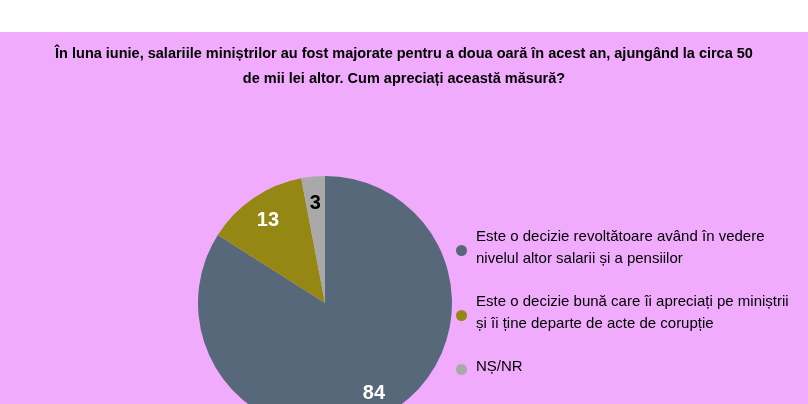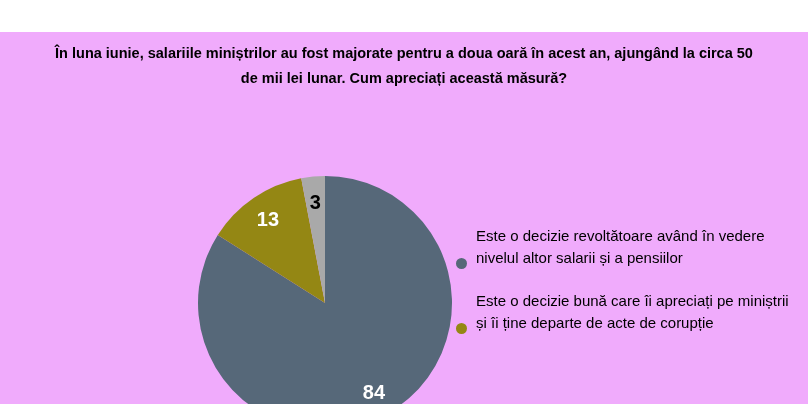--- a/index.html
+++ b/index.html
@@ -37,21 +37,21 @@
     font-weight: bold;
   }
   .legend {
     position: absolute;
     left: 456px;
     top: 193px;
     width: 334px;
   }
   .legend-item {
     display: flex;
-    align-items: flex-end;
+    align-items: center;
     margin-bottom: 21px;
   }
   .legend-bullet {
     width: 11px;
     height: 11px;
     border-radius: 50%;
     margin: 6px 9px 0 0;
     flex: none;
     background: #999999;
   }
@@ -61,36 +61,40 @@
     color: #000000;
   }
 </style>
 </head>
 <body>
 
 <div class="canvas">
 
   <div class="chart-title">
     <div>În luna iunie, salariile miniștrilor au fost majorate pentru a doua oară în acest an, ajungând la circa 50</div>
-    <div>de mii lei lunar. Cum apreciați această măsură?</div>
+    <div>de mii lei altor. Cum apreciați această măsură?</div>
   </div>
 
   <svg class="pie-wrap" viewBox="0 0 270 270" width="270" height="270" aria-hidden="false">
       <path d="M 135 135 L 135 8 A 127 127 0 1 1 27.77035346124407 66.94999703766746 Z" fill="#566879"></path>
       <text x="183.9" y="224.0" fill="#ffffff" text-anchor="middle" dominant-baseline="central" class="slice-label">84</text>
       <path d="M 135 135 L 27.77035346124407 66.94999703766746 A 127 127 0 0 1 111.20257304761286 10.249519157456561 Z" fill="#948714"></path>
       <text x="77.9" y="51.0" fill="#ffffff" text-anchor="middle" dominant-baseline="central" class="slice-label">13</text>
       <path d="M 135 135 L 111.20257304761286 10.249519157456561 A 127 127 0 0 1 134.99999999999997 8 Z" fill="#a9a9a9"></path>
       <text x="125.4" y="33.9" fill="#000000" text-anchor="middle" dominant-baseline="central" class="slice-label">3</text>
     </svg>
 
   <div class="legend">
     <div class="legend-item">
       <span class="legend-bullet" style="background: rgb(86, 104, 121);"></span>
       <span class="legend-label">Este o decizie revoltătoare având în vedere nivelul altor salarii și a pensiilor</span>
     </div>
     <div class="legend-item">
       <span class="legend-bullet" style="background: rgb(148, 135, 20);"></span>
       <span class="legend-label">Este o decizie bună care îi apreciați pe miniștrii și îi ține departe de acte de corupție</span>
     </div>
+    <div class="legend-item">
+      <span class="legend-bullet" style="background: rgb(169, 169, 169);"></span>
+      <span class="legend-label">NȘ/NR</span>
+    </div>
   </div>
 
 </div>
 
 </body></html>

